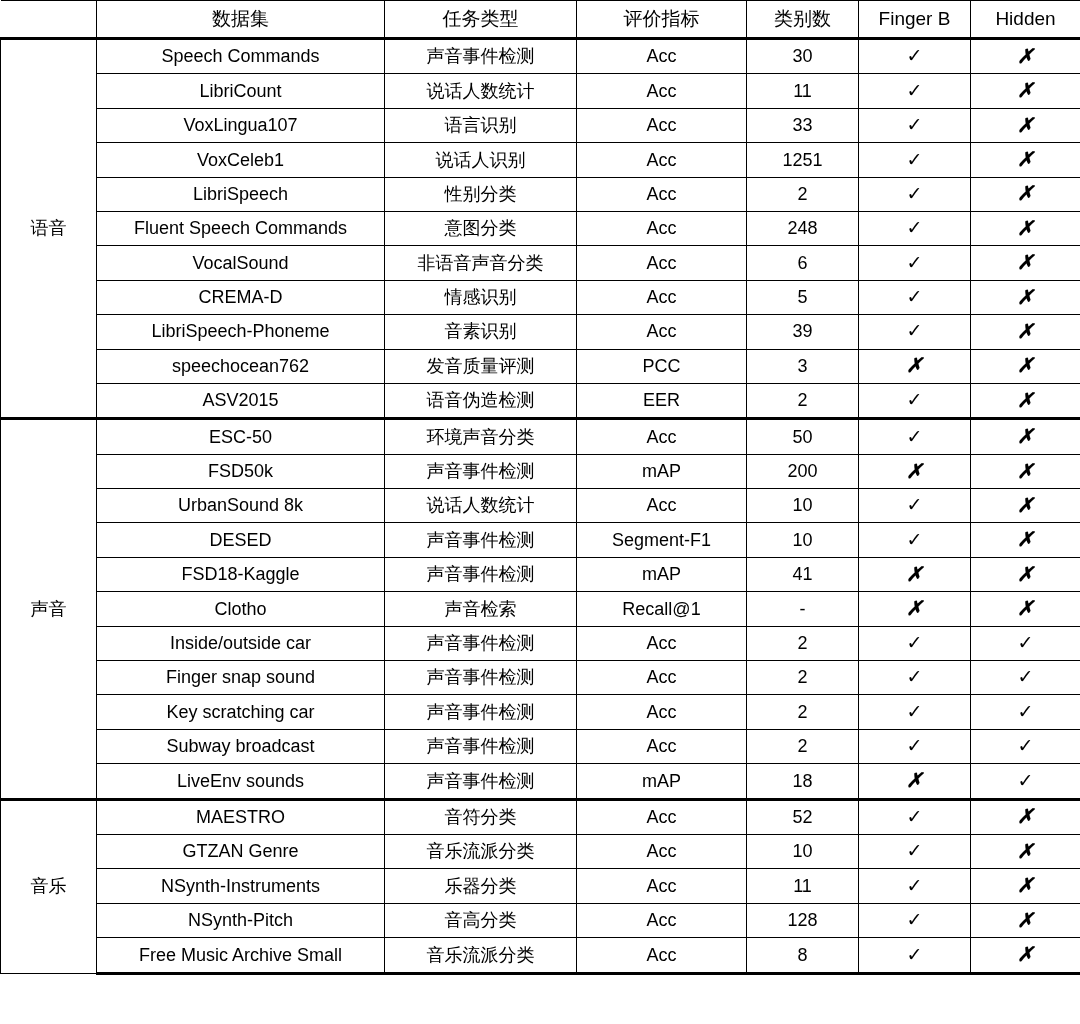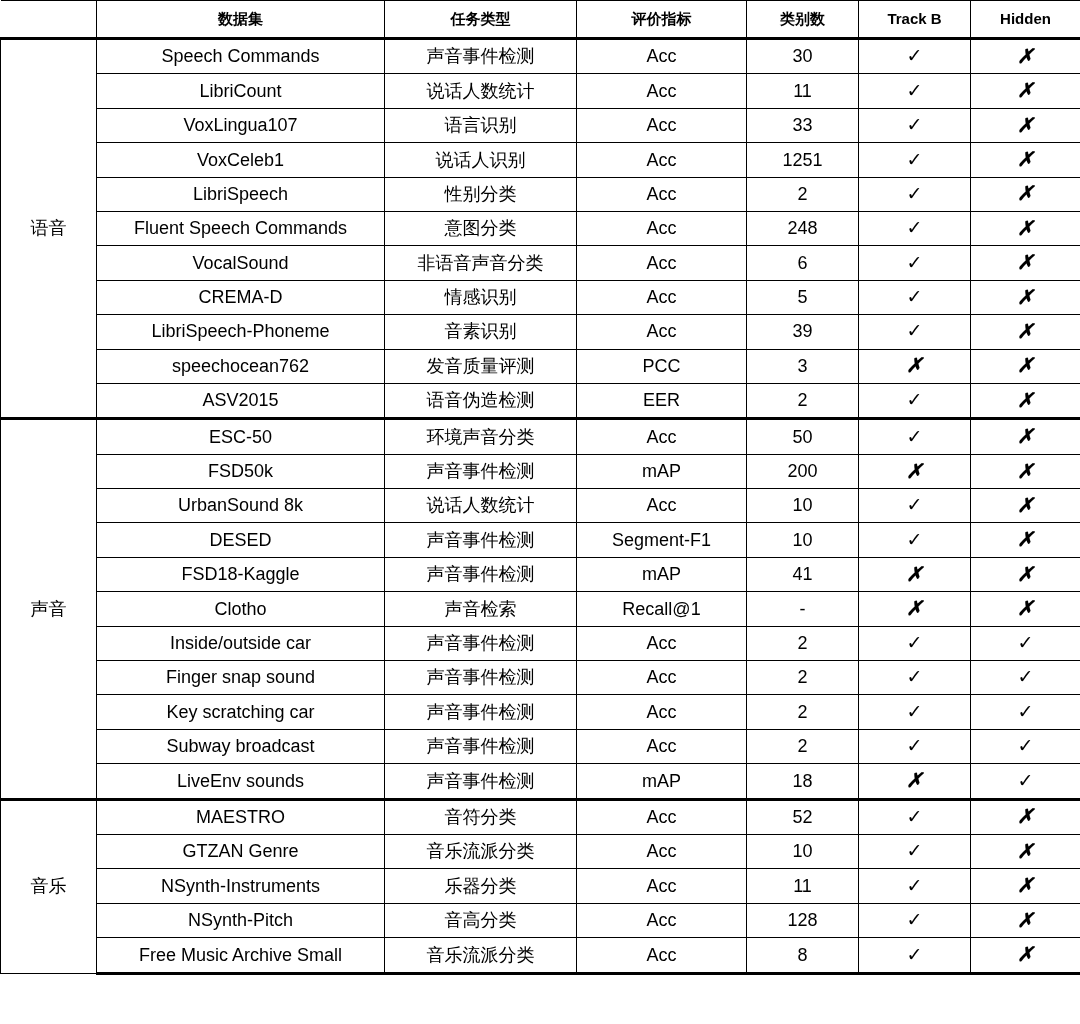--- a/index.html
+++ b/index.html
@@ -38,22 +38,22 @@
     vertical-align: middle;
     font-size: 18px;
     font-weight: normal;
     padding: 0;
     height: 33.4px;
     line-height: 1.15;
     overflow: hidden;
     white-space: nowrap;
   }
   table.dataset-table thead th {
-    font-weight: bold;
-    font-size: 15px;
+    font-weight: normal;
+    font-size: 19px;
     height: 36px;
   }
   td.group-cell {
     font-weight: bold;
     font-size: 19px;
     border-top-width: 3px;
     border-bottom-width: 3px;
     margin-left: 28px;
   }
   tr.group-start td {
@@ -100,21 +100,21 @@
       <col class="c-track">
       <col class="c-hidden">
     </colgroup>
     <thead>
       <tr>
         <th class="first-head corner-cell"></th>
         <th>数据集</th>
         <th>任务类型</th>
         <th>评价指标</th>
         <th>类别数</th>
-        <th>Track B</th>
+        <th>Finger B</th>
         <th class="last-head">Hidden</th>
       </tr>
     </thead>
     <tbody id="table-body">
         <tr class="group-start">
           <td class="group-cell" rowspan="11">语音</td>
           <td>Speech Commands</td>
           <td>声音事件检测</td>
           <td>Acc</td>
           <td>30</td>

